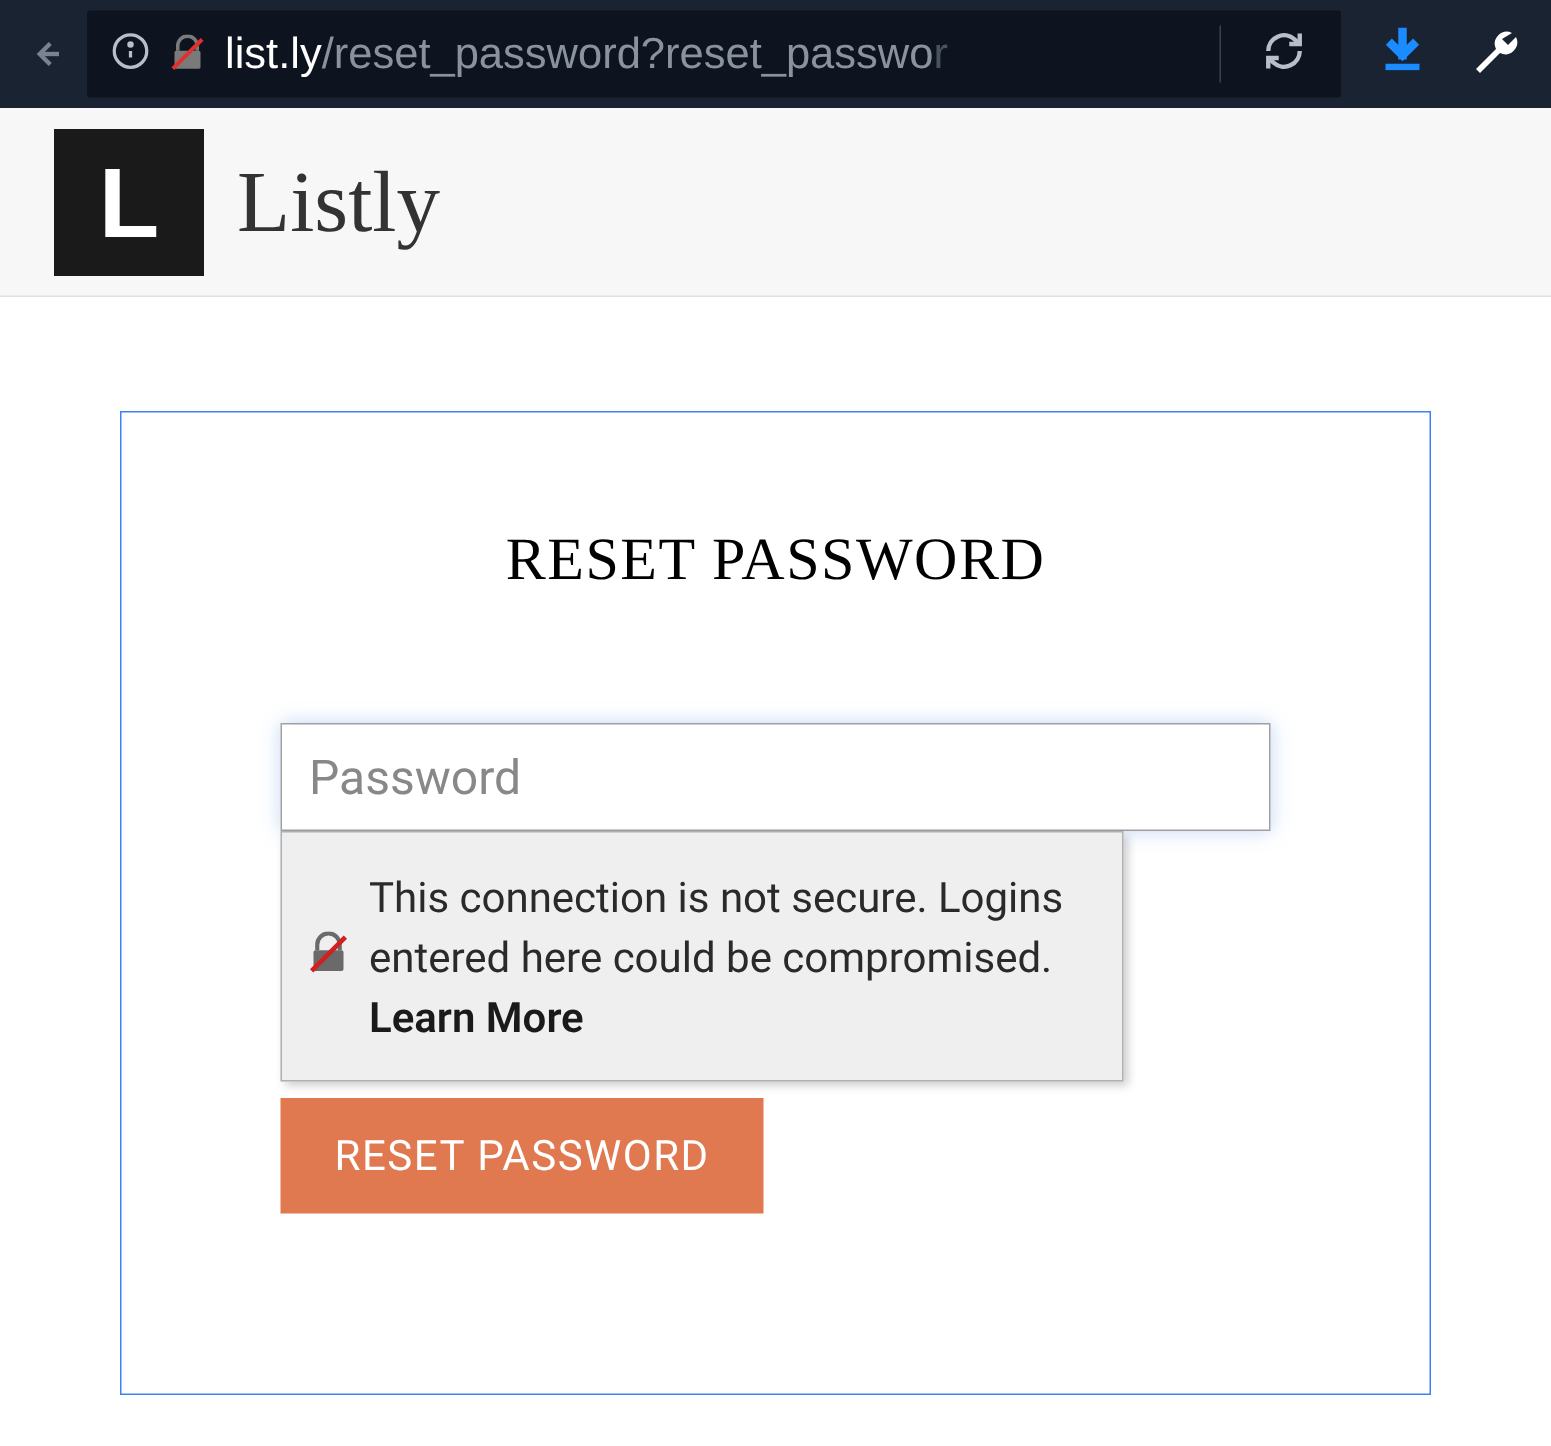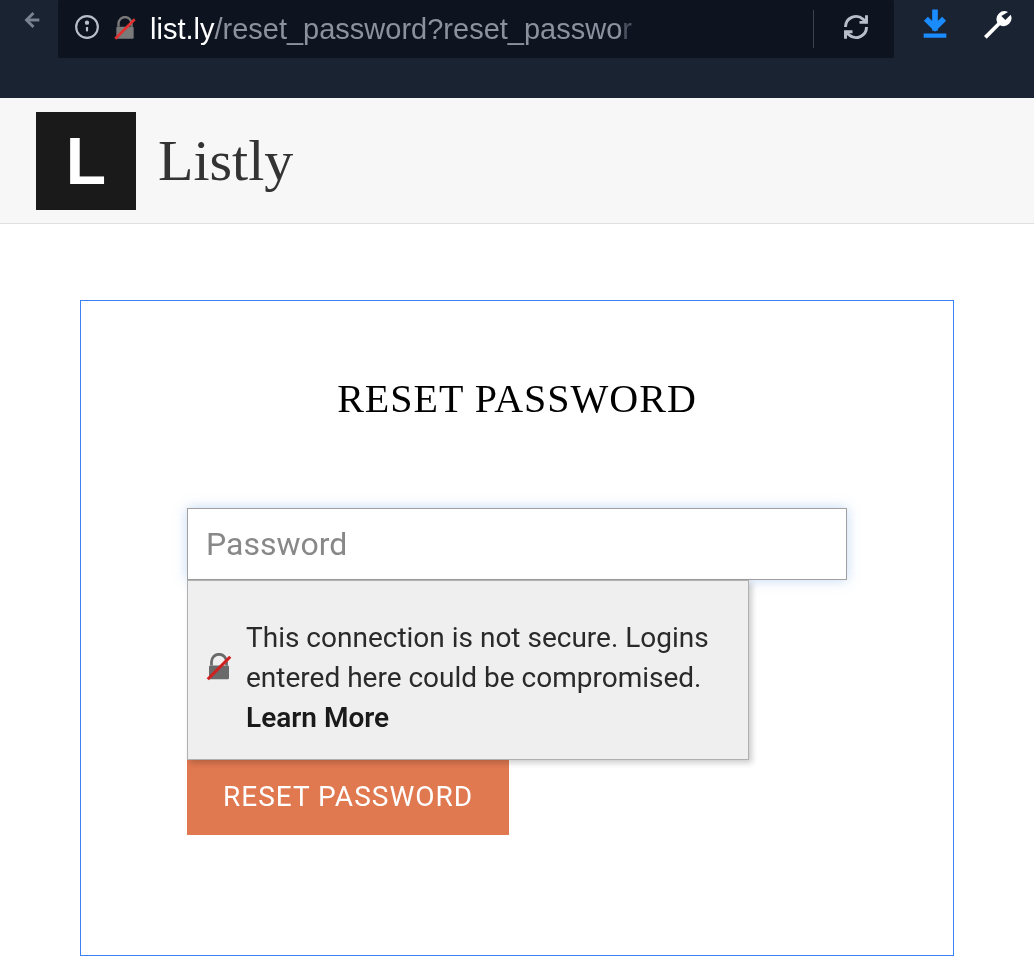--- a/index.html
+++ b/index.html
@@ -11,22 +11,23 @@
       font-family: -apple-system, BlinkMacSystemFont, "Segoe UI", Roboto, sans-serif;
       background: #fff;
       width: 1034px;
       height: 964px;
       overflow: hidden;
     }
     
     
     .browser-chrome {
       background: #1a2332;
-      height: 98px;
-      display: flex;
+      height: 72px;
+      display: flex;
+      align-items: center;
       padding: 0 10px;
       gap: 8px;
     }
     .back-button {
       width: 40px;
       height: 40px;
       display: flex;
       align-items: center;
       justify-content: center;
       color: #7a8290;
@@ -161,21 +162,21 @@
     
     
     .security-tooltip {
       position: absolute;
       top: 72px;
       left: 0;
       width: 562px;
       background: #efefef;
       border: 1px solid #b0b0b0;
       box-shadow: 3px 3px 6px rgba(0,0,0,0.2);
-      padding: 37px 20px 22px 58px;
+      padding: 24px 20px 22px 58px;
       display: flex;
       align-items: flex-start;
       gap: 18px;
       z-index: 10;
     }
     .tooltip-icon {
       position: absolute;
       left: 16px;
       top: 50%;
       transform: translateY(-50%);

